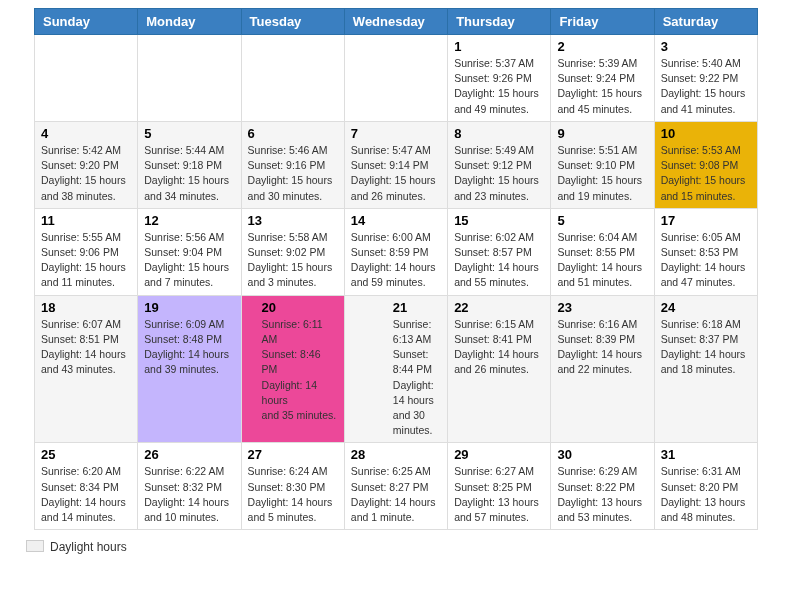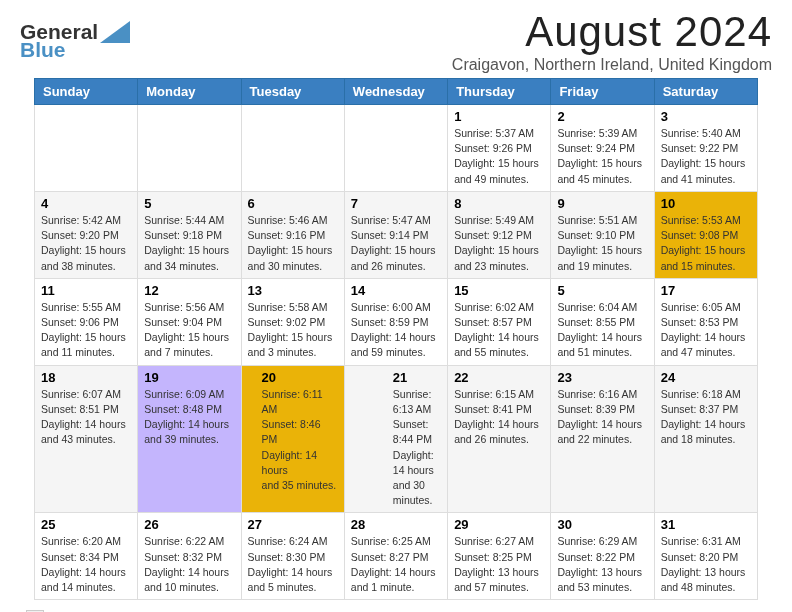--- a/index.html
+++ b/index.html
@@ -22,35 +22,20 @@
     
     .legend { display: flex; padding: 6px 12px; font-size: 12px; color: #333; }
     .legend-box { width: 18px; height: 12px; background: #f0f0f0; border: 1px solid #ccc; margin-right: 6px; }
     
     .calendar-wrapper { padding: 0 10px; }
   </style>
 </head>
 <body>
 
 <div style="padding: 8px 14px 4px 14px;">
-  <div class="header" style="padding: 0 6px 4px 6px;">
-    <div class="logo">
-      <div style="display:flex; align-items: center;">
-        <span style="font-size:21px; font-weight:bold; color:#333;">General</span>
-        <svg width="30" height="22" viewBox="0 0 30 22" style="margin-left:2px;">
-          <polygon points="0,22 30,0 30,22" fill="#4a90c4"></polygon>
-        </svg>
-      </div>
-      <span style="font-size:21px; font-weight:bold; color:#4a90c4; margin-top:-6px;">Blue</span>
-    </div>
-    <div class="title-section">
-      <div class="month-title">August 2024</div>
-      <div class="subtitle">Craigavon, Northern Ireland, United Kingdom</div>
-    </div>
-  </div>
 
   <div class="calendar-wrapper">
     <table class="calendar">
       <thead>
         <tr id="dow-row">
             <th>Sunday</th>
             <th>Monday</th>
             <th>Tuesday</th>
             <th>Wednesday</th>
             <th>Thursday</th>
@@ -139,21 +124,21 @@
           </tr>
           <tr>
             <td style="background: rgb(245, 245, 245);">
               <div class="day-num">18</div>
               <div class="day-info">Sunrise: 6:07 AM<br>Sunset: 8:51 PM<br>Daylight: 14 hours<br>and 43 minutes.</div>
             </td>
             <td style="background: #c4b5fd;">
               <div class="day-num">19</div>
               <div class="day-info">Sunrise: 6:09 AM<br>Sunset: 8:48 PM<br>Daylight: 14 hours<br>and 39 minutes.</div>
             </td>
-            <td style="background: #eab308; padding-left: 20px;">
+            <td style="background: #ec4899; padding-left: 20px;">
               <div class="day-num">20</div>
               <div class="day-info">Sunrise: 6:11 AM<br>Sunset: 8:46 PM<br>Daylight: 14 hours<br>and 35 minutes.</div>
             </td>
             <td style="background: rgb(245, 245, 245); padding-left: 48px;">
               <div class="day-num">21</div>
               <div class="day-info">Sunrise: 6:13 AM<br>Sunset: 8:44 PM<br>Daylight: 14 hours<br>and 30 minutes.</div>
             </td>
             <td style="background: rgb(245, 245, 245);">
               <div class="day-num">22</div>
               <div class="day-info">Sunrise: 6:15 AM<br>Sunset: 8:41 PM<br>Daylight: 14 hours<br>and 26 minutes.</div>

